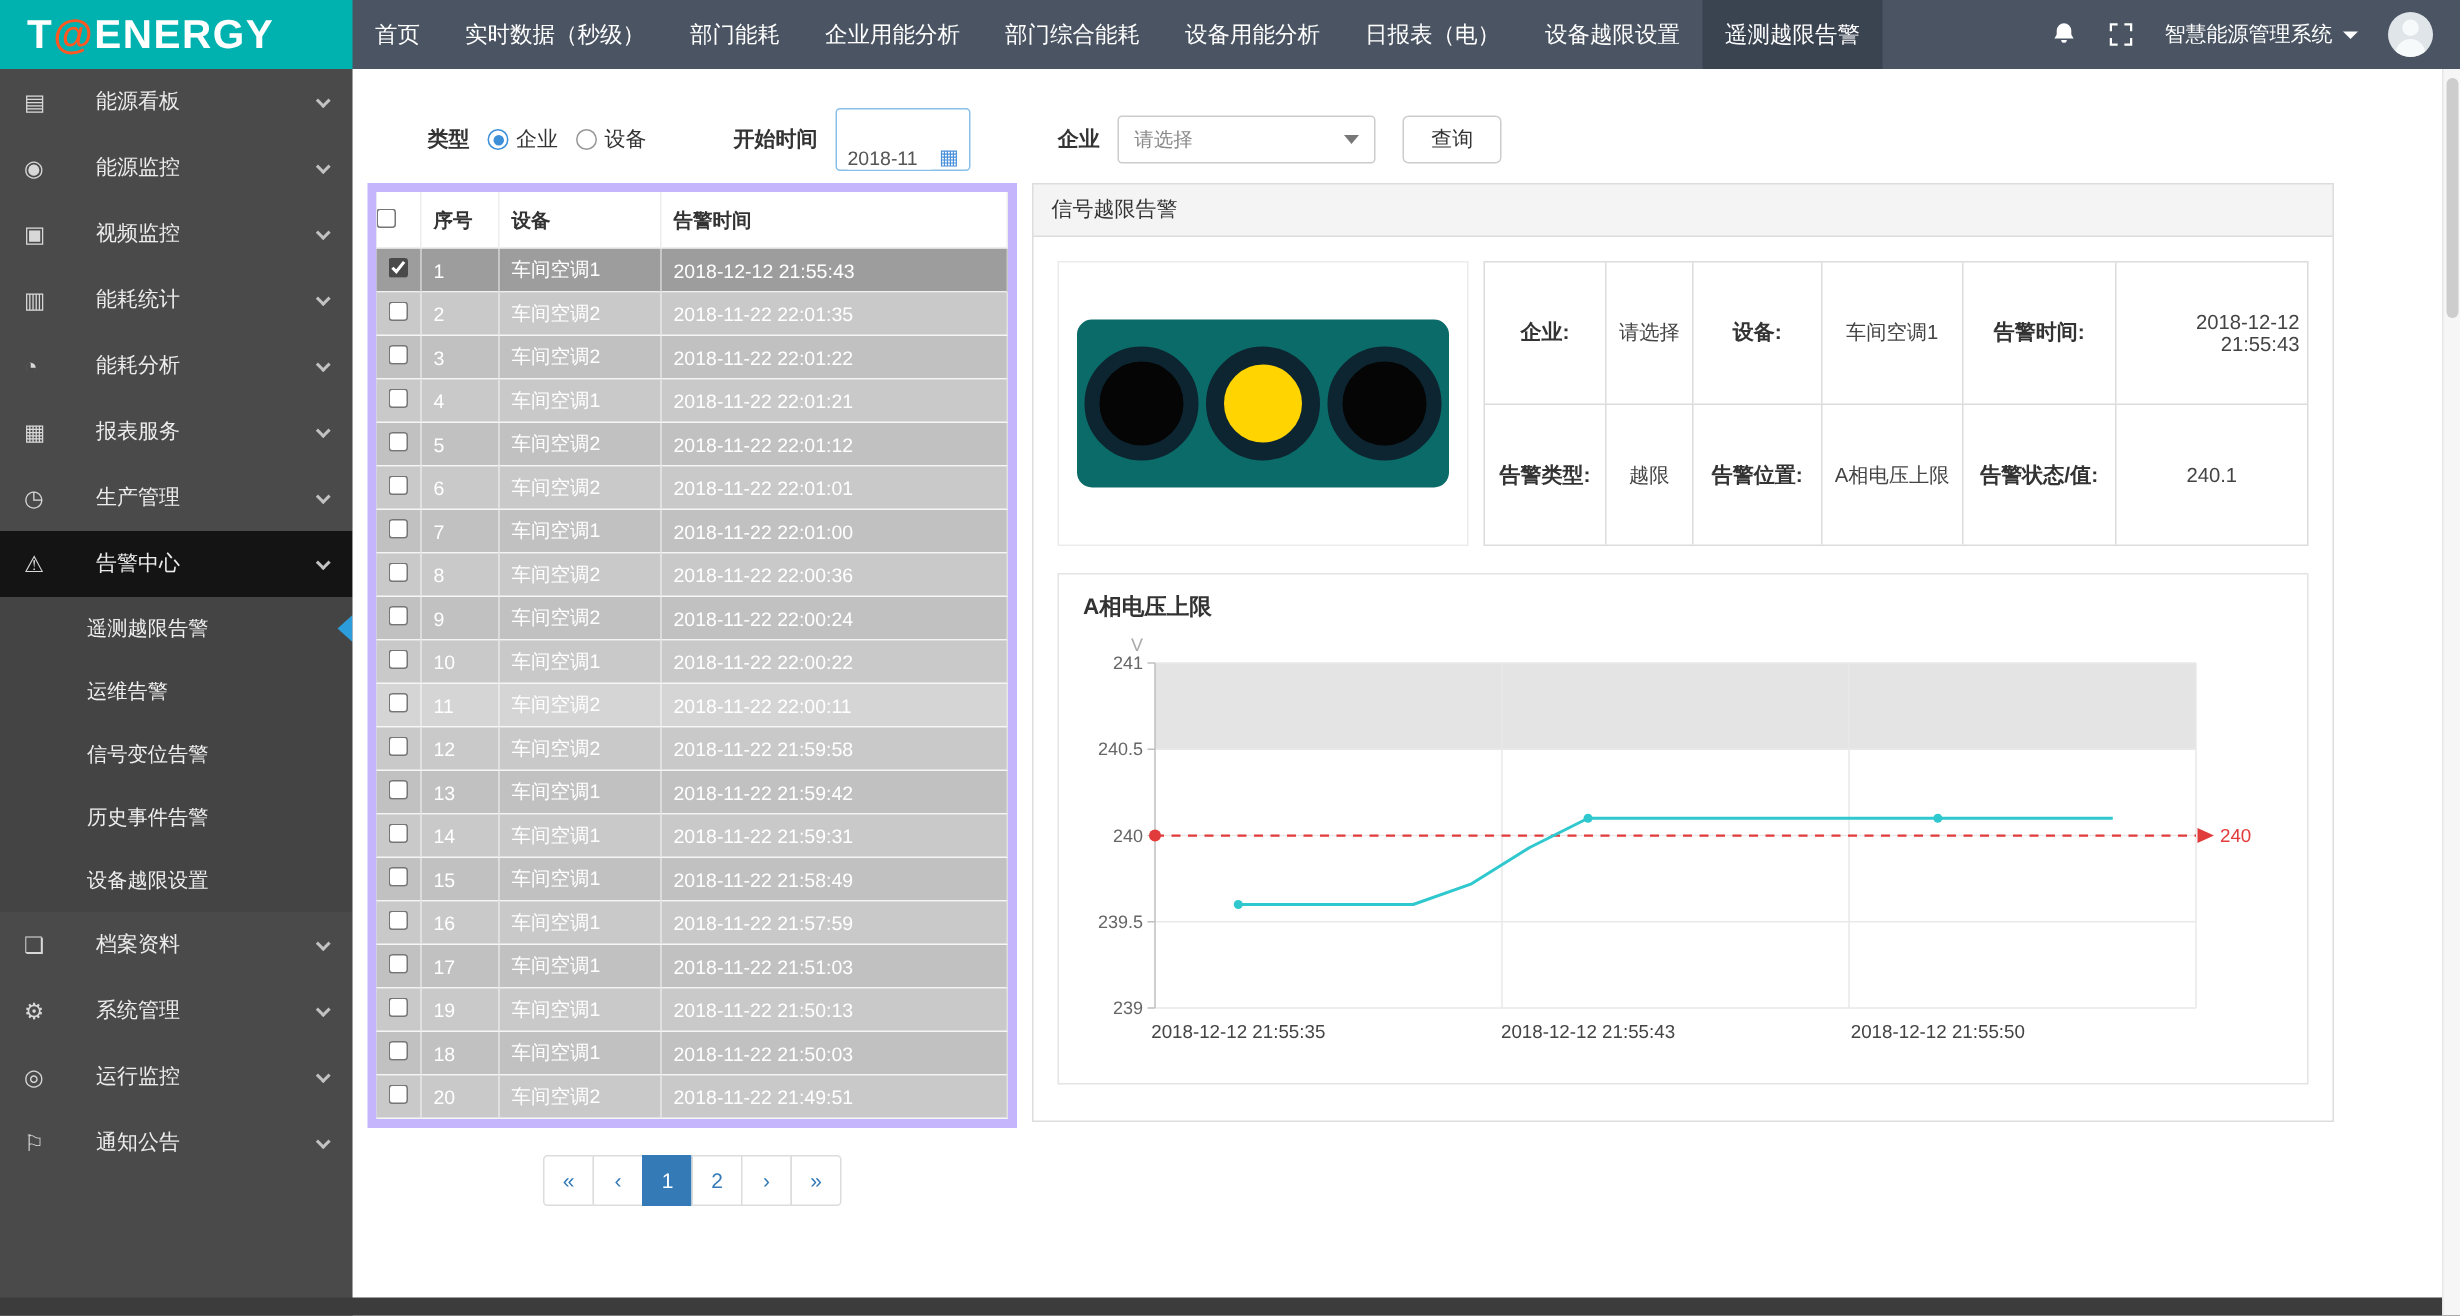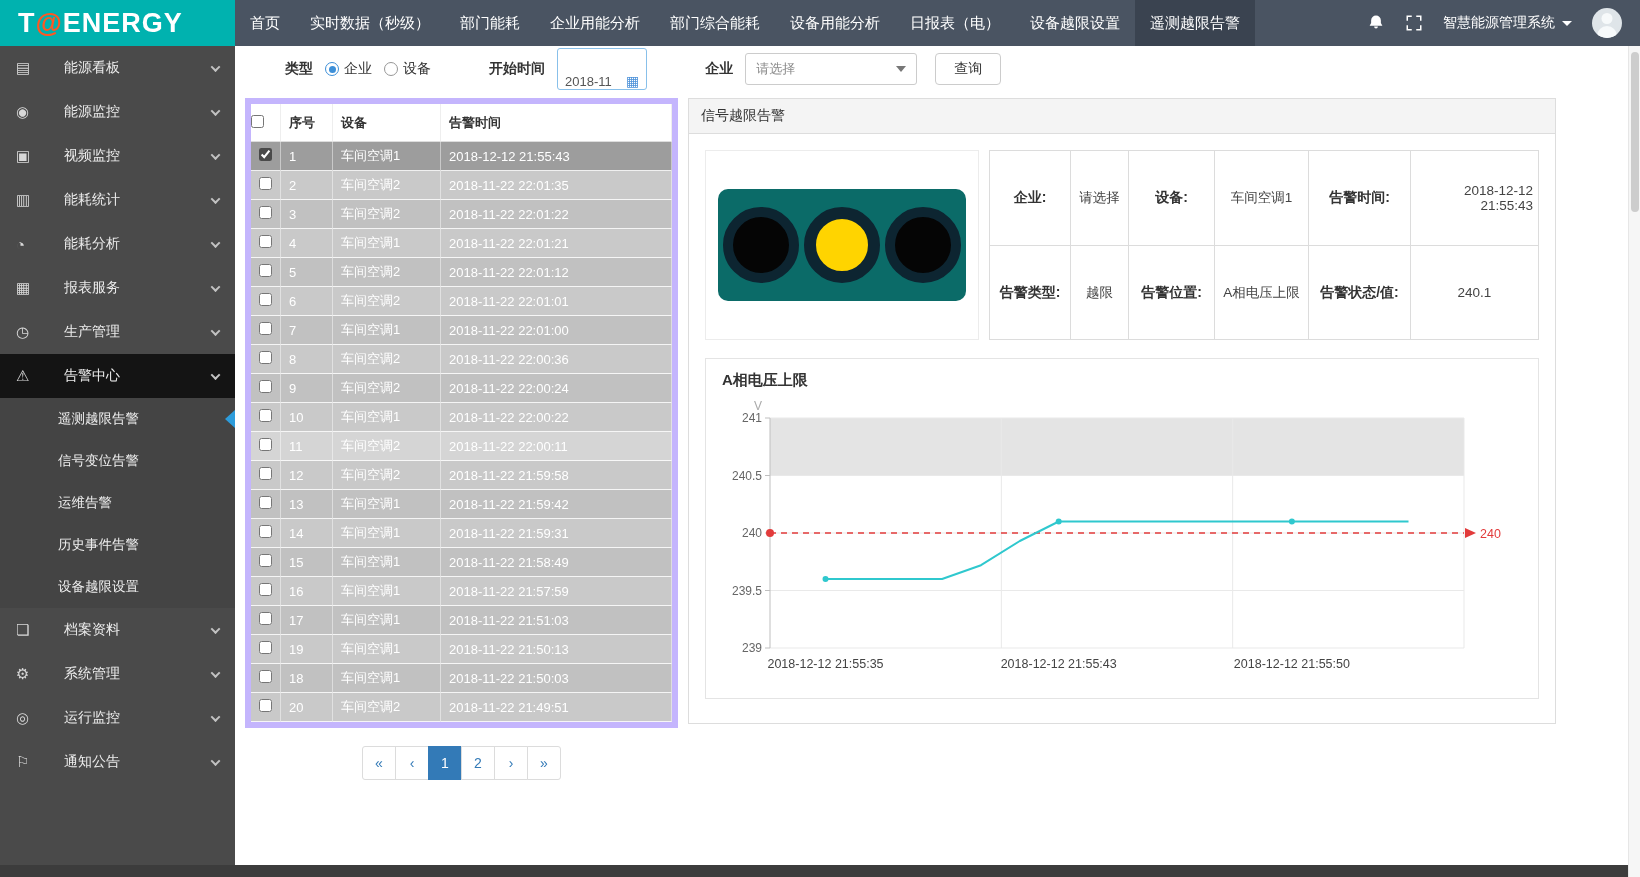--- a/index.html
+++ b/index.html
@@ -33,21 +33,21 @@
   .side-item .label { flex:1; margin-left:24px; }
   .chev { width:7px; height:7px; border-right:2px solid #c2c2c2; border-bottom:2px solid #c2c2c2;
     transform:rotate(45deg) translate(-1px,-1px); }
   .side-item.active { background:#141414; }
   .sub-list { background:#444444; }
   .sub-item { height:42px; display:flex; align-items:center; padding-left:58px; font-size:13.5px;
     position:relative; cursor:pointer; color:#efefef; }
   .sub-item .marker { position:absolute; right:0; top:50%; transform:translateY(-50%); width:0; height:0;
     border-top:9px solid transparent; border-bottom:9px solid transparent; border-right:10px solid #2d9cdb; }
 
-  .main { flex:1; background:#fff; padding:0 84px 0 10px; position:relative; }
+  .main { flex:1; background:#fff; padding:24px 84px 0 10px; position:relative; }
 
   
   .filters { display:flex; align-items:center; height:46px; }
   .f-label { font-weight:bold; color:#333; font-size:14px; }
   .ml-first { margin-left:40px; }
   .ml-lg { margin-left:58px; }
   .radio-opt { display:flex; align-items:center; margin-left:12px; font-size:14px; color:#333; cursor:pointer; gap:5px; }
   .radio { width:14px; height:14px; border-radius:50%; border:1px solid #979797; background:#fff;
     display:inline-flex; align-items:center; justify-content:center; }
   .radio.checked { border-color:#3d8fd8; }
@@ -203,24 +203,24 @@
           <span class="icon">⚠</span>
           <span class="label">告警中心</span>
           <i class="chev"></i>
         </div>
         <div class="sub-list">
           <div class="sub-item active">
             <span>遥测越限告警</span>
             <i class="marker"></i>
           </div>
           <div class="sub-item">
+            <span>运维告警</span>
+          </div>
+          <div class="sub-item">
             <span>信号变位告警</span>
-          </div>
-          <div class="sub-item">
-            <span>运维告警</span>
           </div>
           <div class="sub-item">
             <span>历史事件告警</span>
           </div>
           <div class="sub-item">
             <span>设备越限设置</span>
           </div>
         </div>
         <div class="side-item">
           <span class="icon">❏</span>

